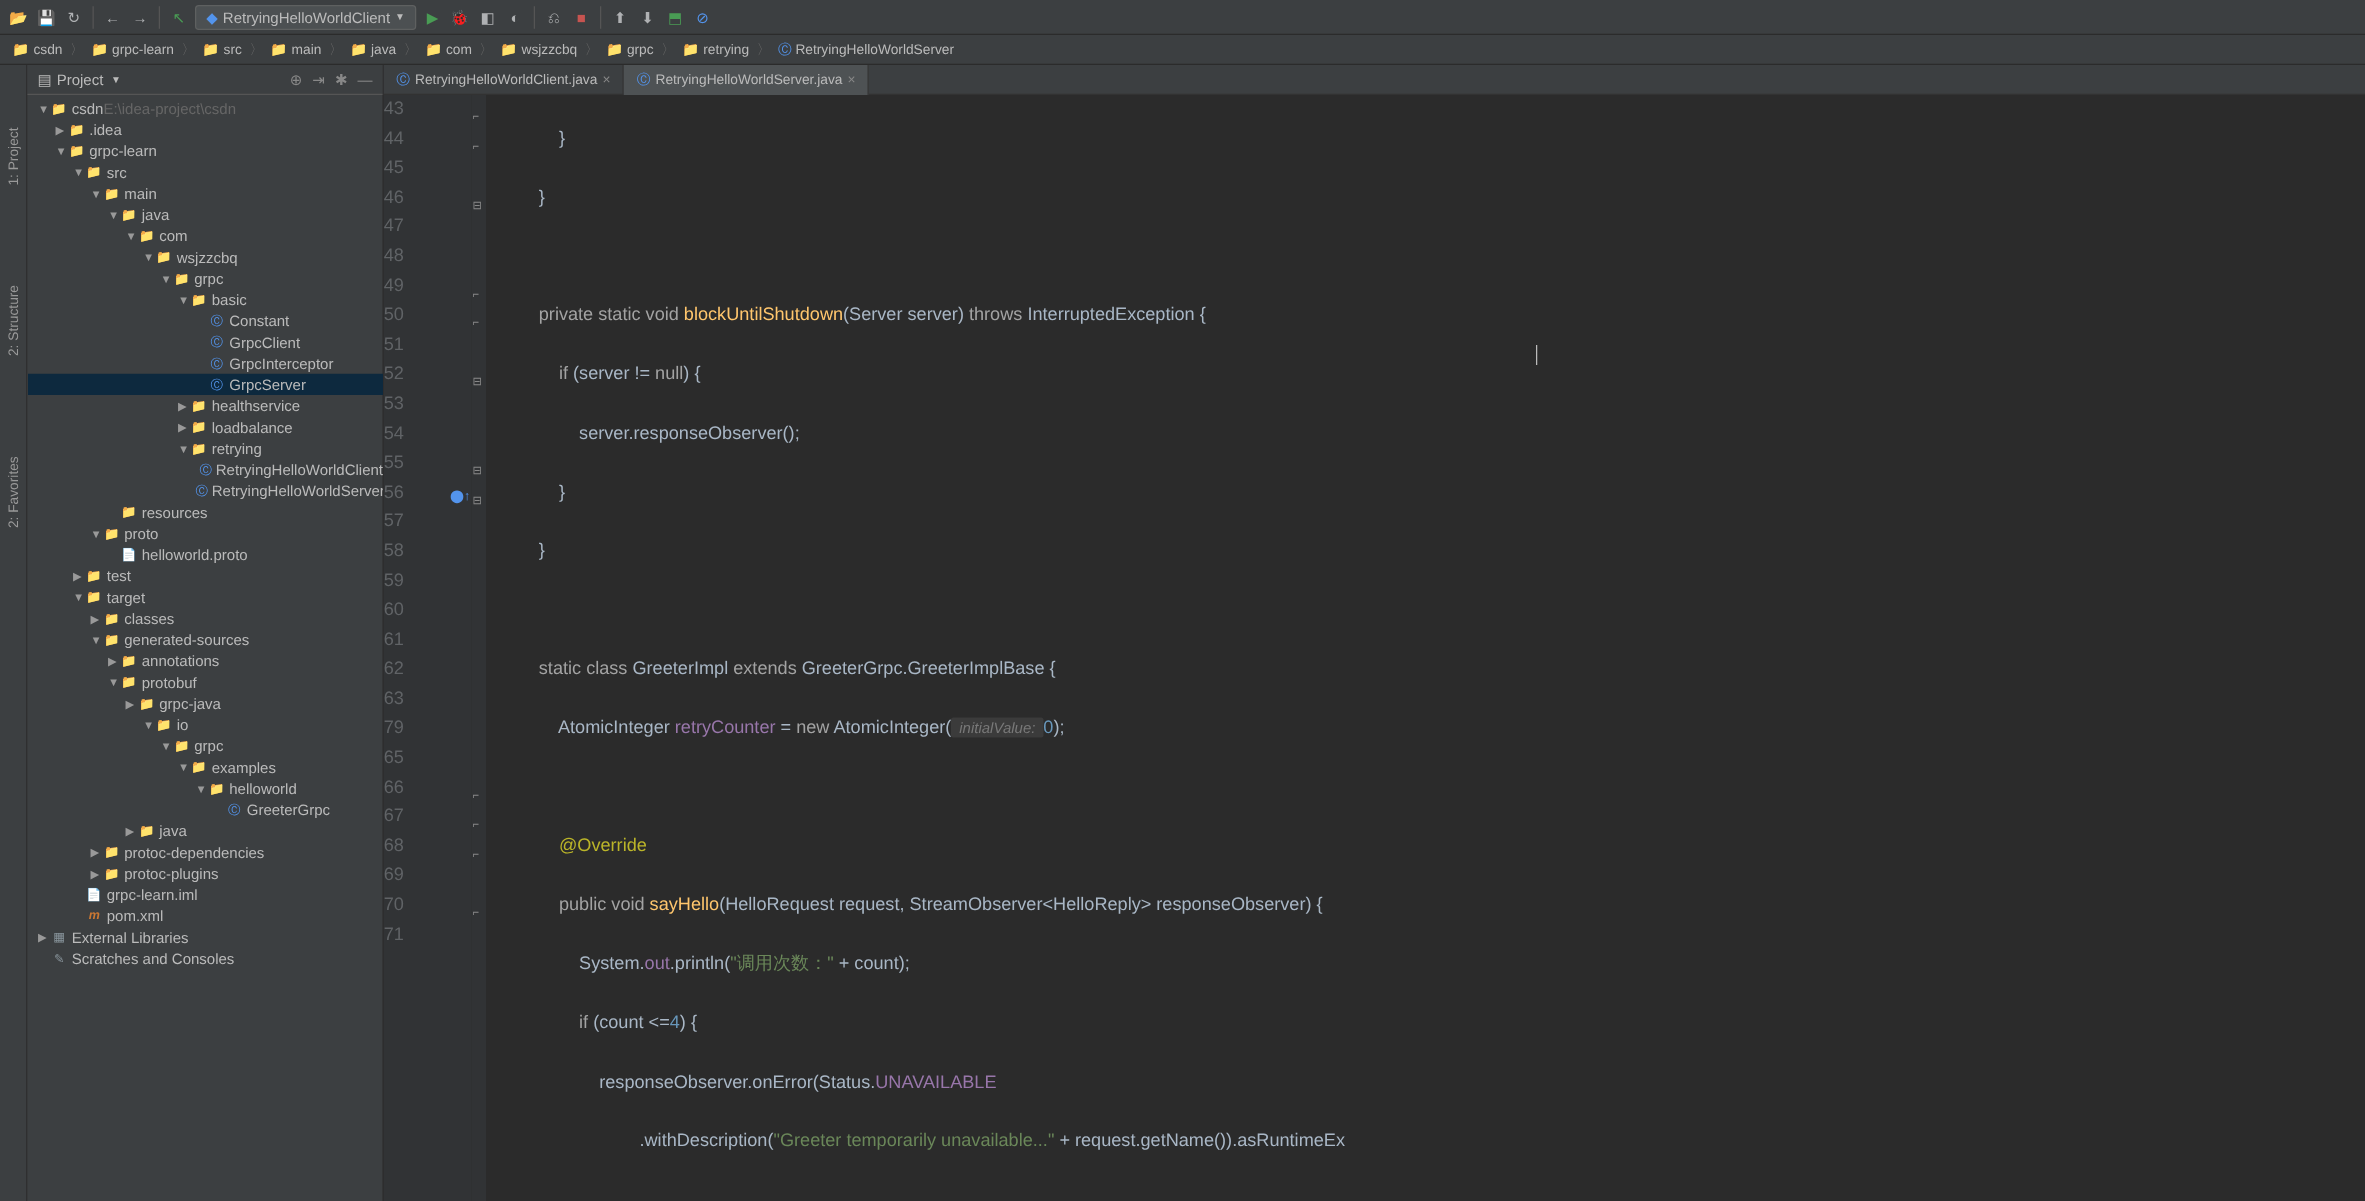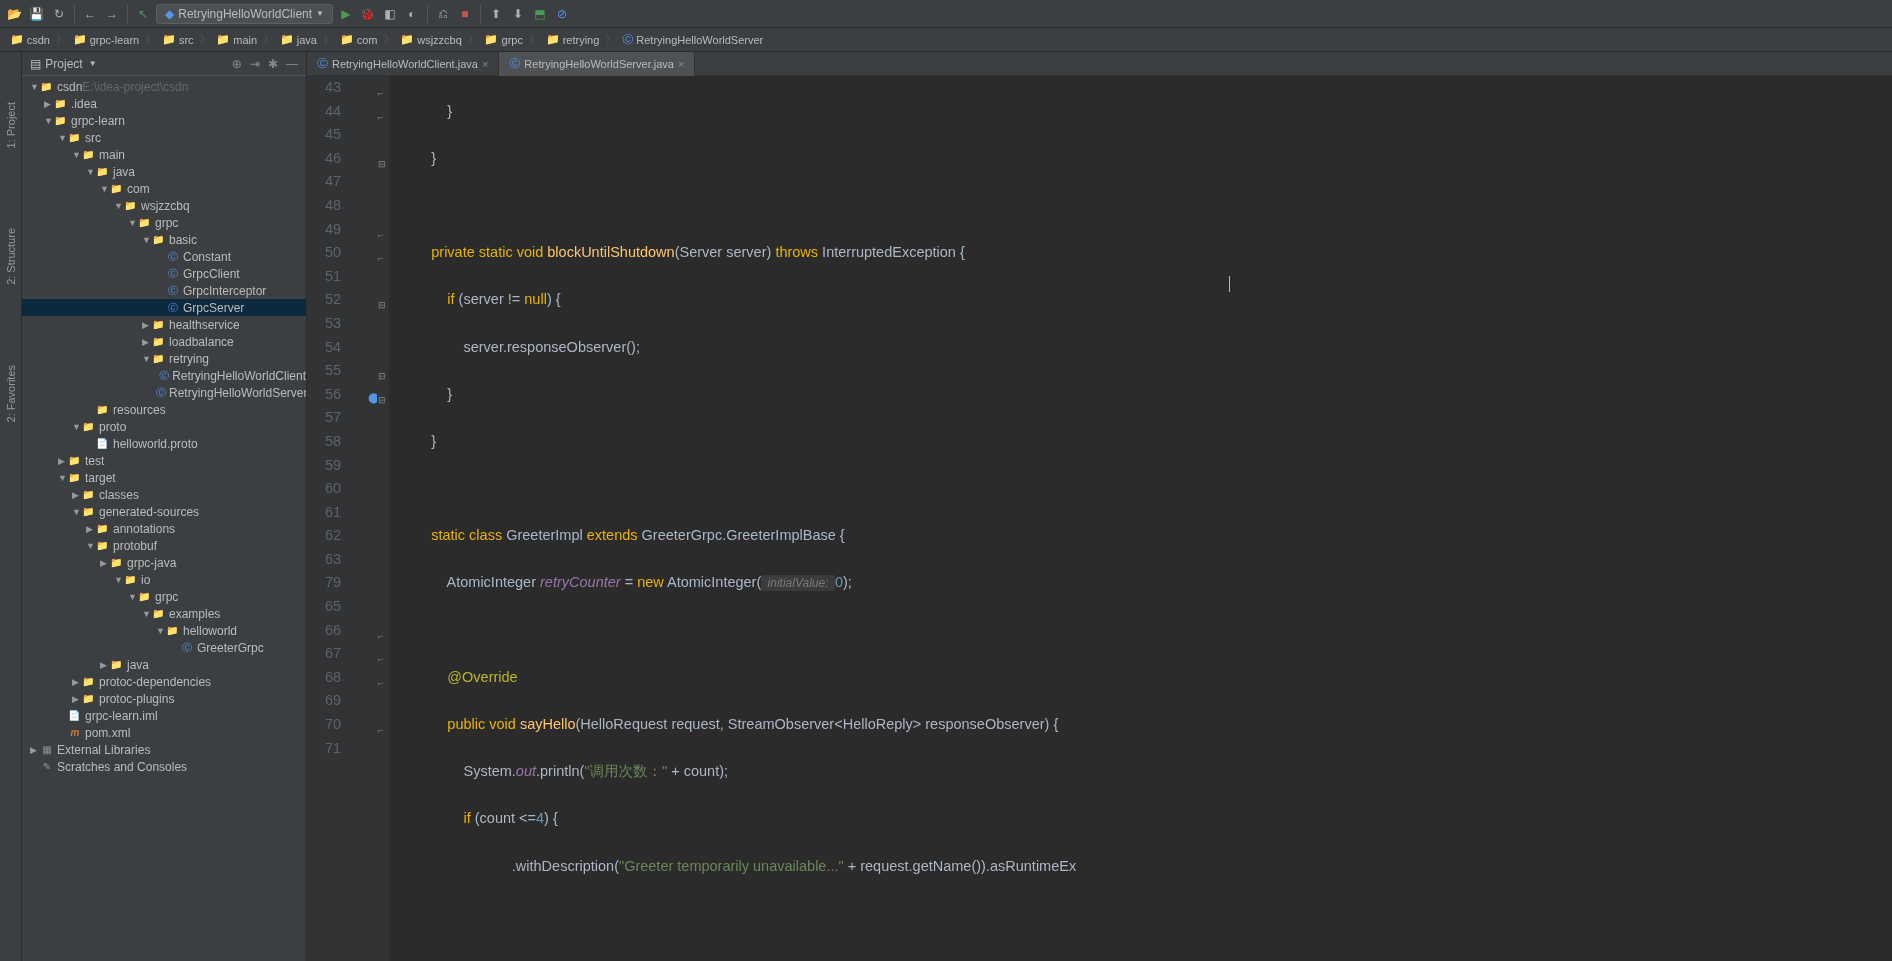--- a/index.html
+++ b/index.html
@@ -23,32 +23,32 @@
 .tree-item.selected{background:#0d293e;}
 .tree-arrow{width:10px;display:inline-block;color:#999;font-size:9px;}
 .tree-icon{width:14px;height:14px;display:inline-flex;align-items:center;justify-content:center;margin-right:3px;font-size:10px;}
 .folder-icon{color:#87939a;}
 .editor-area{flex:1;background:#2b2b2b;display:flex;flex-direction:column;position:relative;}
 .tabs-bar{height:24px;background:#3c3f41;display:flex;align-items:center;border-bottom:1px solid #323232;}
 .tab{padding:0 10px;height:24px;display:flex;align-items:center;gap:4px;border-right:1px solid #323232;font-size:11px;color:#bbb;}
 .tab.active{background:#4e5254;}
 .tab-close{color:#888;font-size:11px;}
 .editor{flex:1;display:flex;overflow:hidden;font-family:"Consolas","Monaco",monospace;font-size:14.5px;line-height:23.6px;}
-.gutter{width:70px;background:#313335;text-align:center;padding-right:18px;color:#606366;user-select:none;position:relative;}
+.gutter{width:70px;background:#313335;text-align:left;padding-right:18px;color:#606366;user-select:none;position:relative;}
 .gutter-line{height:23.6px;}
 .gutter-icons{position:absolute;right:1px;top:0;width:16px;}
 .gutter-icon{position:absolute;font-size:10px;}
 .code{flex:1;background:#2b2b2b;color:#a9b7c6;white-space:pre;overflow-x:auto;position:relative;}
 .code-line{height:23.6px;padding-left:10px;}
-.kw{color:#eab308;}
+.kw{color:#a3a3a3;}
 .str{color:#6a8759;}
 .num{color:#6897bb;}
 .ann{color:#bbb529;}
 .fn{color:#ffc66d;}
-.field{color:#9876aa;font-style:italic;}
+.field{color:#9876aa;}
 .hint{color:#787878;font-style:italic;font-size:12px;background:#3b3b3b;padding:1px 3px;border-radius:2px;}
 .fold-col{width:12px;background:#313335;position:relative;}
 .fold-mark{position:absolute;left:1px;color:#888;font-size:9px;}
 .cursor{position:absolute;width:1px;height:16px;background:#bbb;}
 </style>
 </head>
 <body>
 
 <div class="toolbar">
   <span class="tb-icon">📂</span>
@@ -433,20 +433,21 @@
 <div class="code-line">            }</div>
 <div class="code-line">        }</div>
 <div class="code-line"></div>
 <div class="code-line"><span>        </span><span class="kw">static class</span><span> GreeterImpl </span><span class="kw">extends</span><span> GreeterGrpc.GreeterImplBase {</span></div>
 <div class="code-line"><span>            AtomicInteger </span><span class="field">retryCounter</span><span> = </span><span class="kw">new</span><span> AtomicInteger(</span><span class="hint"> initialValue: </span><span class="num">0</span><span>);</span></div>
 <div class="code-line"></div>
 <div class="code-line"><span>            </span><span class="ann">@Override</span></div>
 <div class="code-line"><span>            </span><span class="kw">public void</span><span class="fn"> sayHello</span><span>(HelloRequest request, StreamObserver&lt;HelloReply&gt; responseObserver) {</span></div>
 <div class="code-line"><span>                System.</span><span class="field">out</span><span>.println(</span><span class="str">"调用次数："</span><span> + count);</span></div>
 <div class="code-line"><span>                </span><span class="kw">if</span><span> (count &lt;=</span><span class="num">4</span><span>) {</span></div>
+<div class="code-line"><span>                    responseObserver.onError(Status.</span><span class="field">UNAVAILABLE</span></div>
 <div class="code-line"><span>                            .withDescription(</span><span class="str">"Greeter temporarily unavailable..."</span><span> + request.getName()).asRuntimeEx</span></div>
 
 
 
 
 
 
 
 
 

